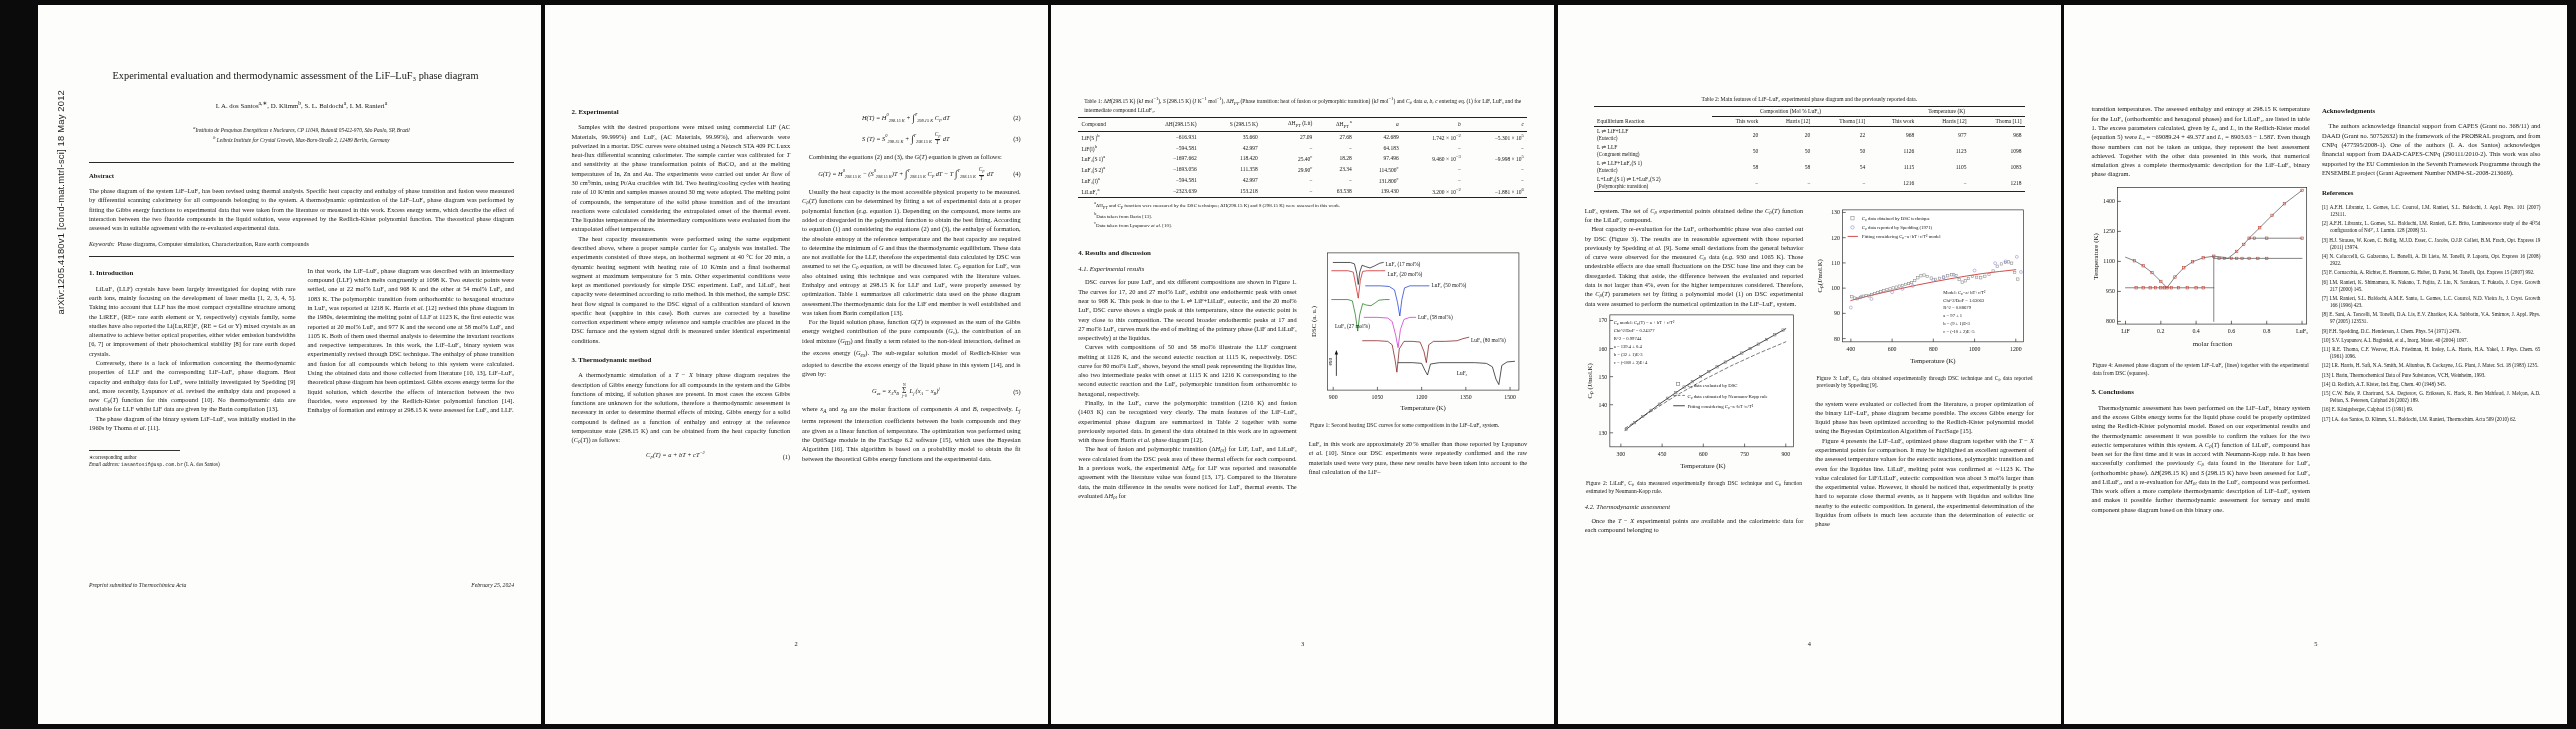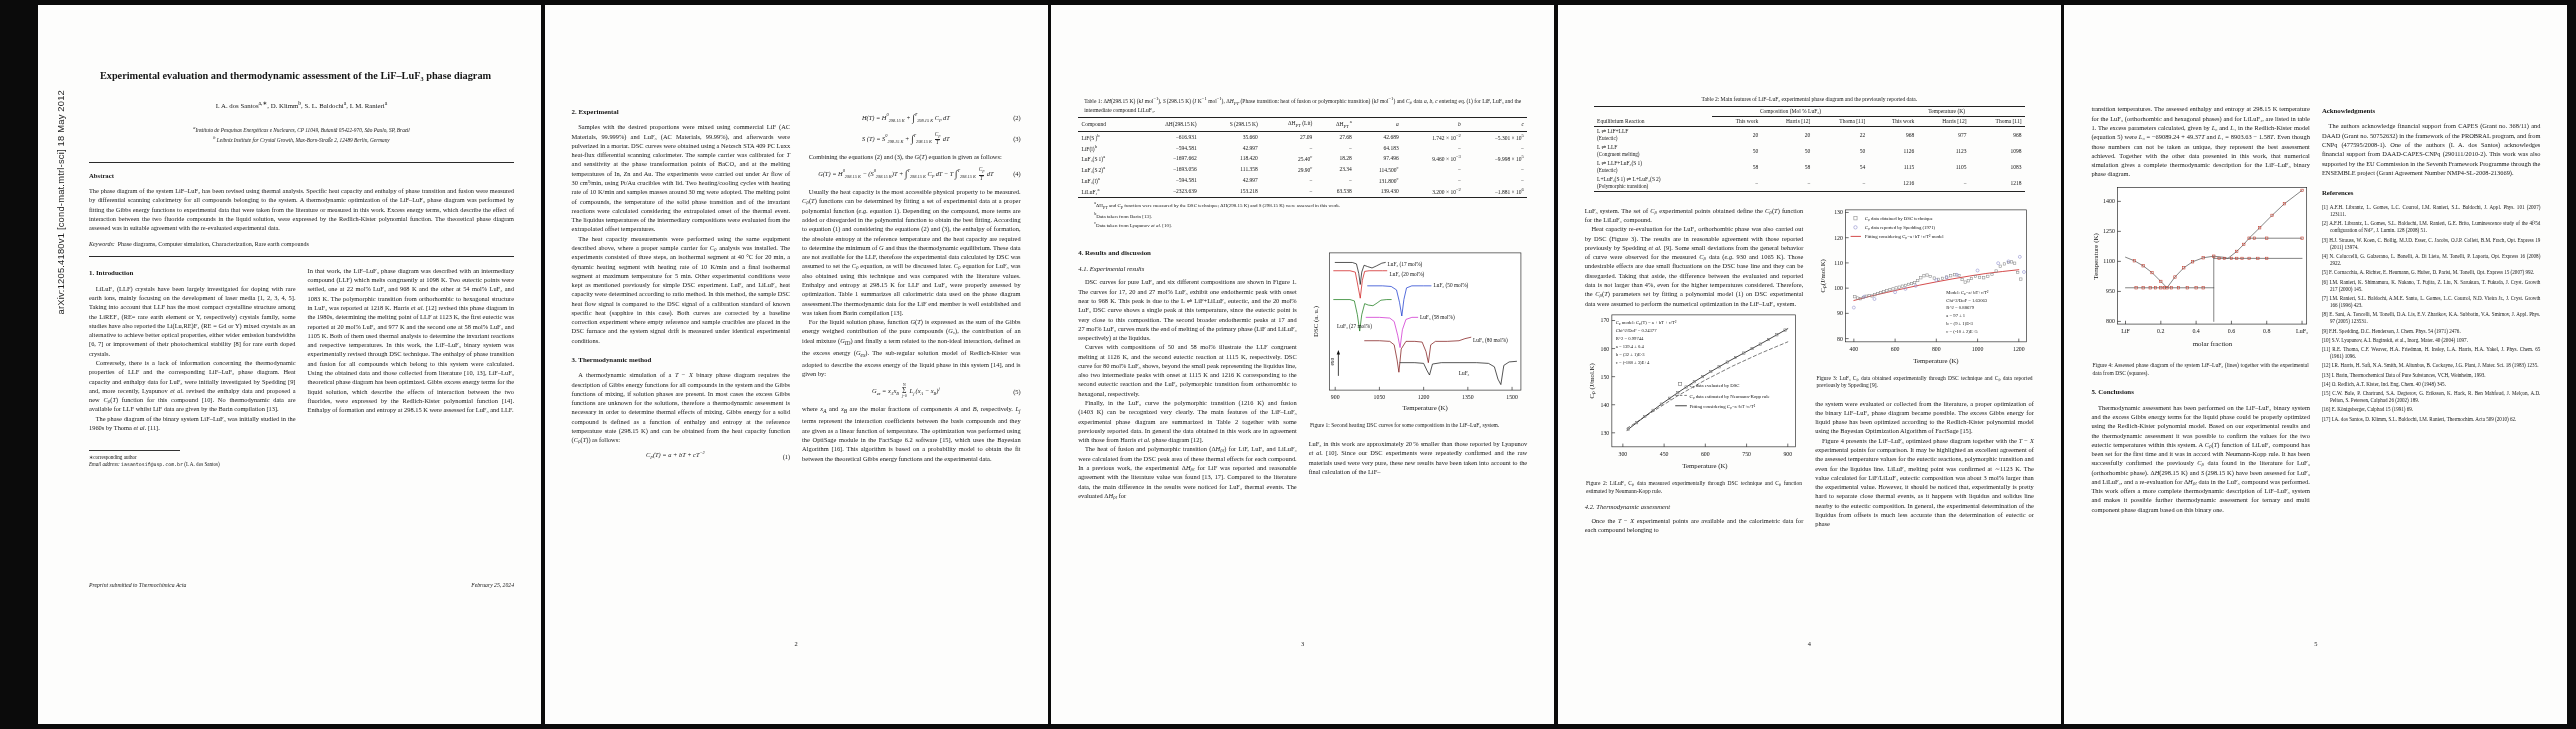--- a/index.html
+++ b/index.html
@@ -7,21 +7,21 @@
        font-family:"Liberation Serif",serif;color:#161616;}
   .pages{display:flex;gap:3.6px;padding:4.9px 0 4.9px 38px;}
   .page{position:relative;width:503px;height:719px;background:#fdfdfc;
         box-sizing:border-box;padding:91px 27px 0 27px;overflow:hidden;
         font-size:6.4px;line-height:1.45;text-align:justify;}
   .page.first{padding-top:0;}
   
   .arxiv{position:absolute;left:16px;top:85px;writing-mode:vertical-rl;
          transform:rotate(180deg);font-family:"Liberation Sans",sans-serif;
          font-size:9.4px;letter-spacing:0.2px;color:#1d1d1d;white-space:nowrap;}
-  .title{font-size:10.3px;font-weight:bold;text-align:center;margin:63px 18px 16px 30px;line-height:1.5;}
+  .title{font-size:10.3px;font-weight:normal;text-align:center;margin:63px 18px 16px 30px;line-height:1.5;}
   .authors{text-align:center;font-size:6.8px;margin:0 0 13.4px 24px;}
   .affil{text-align:center;font-style:italic;font-size:5.3px;line-height:1.5;margin-left:24px;}
   .rule{border:none;border-top:0.5px solid #2a2a2a;margin:0;}
   .rule.r1{margin:18px 0 7.3px 24px;}
   .rule.r2{margin:7.3px 0 8.5px 24px;}
   .absblock{margin-left:24px;}
   .abs-head{font-weight:bold;font-size:6.7px;margin:2.4px 0 6px;text-align:left;}
   .abs{font-size:6.3px;margin:0 0 8.5px;}
   .keywords{font-size:6px;margin:0 0 3.6px;text-align:left;}
   .cols{display:flex;gap:12px;margin-top:8.5px;}
@@ -56,21 +56,21 @@
   .tbl{border-collapse:collapse;margin:0 auto;font-size:5.5px;line-height:1.3;
        border-top:0.7px solid #222;border-bottom:0.7px solid #222;}
   .tbl th,.tbl td{padding:0.9px 3.3px;font-weight:normal;}
   .tbl thead th,.tbl tr.hd th{border-bottom:0.5px solid #222;}
   .tbl td,.tbl th{text-align:right;}
   .tbl td:first-child,.tbl th:first-child{text-align:left;}
   .t2 .grp{border-bottom:0.4px solid #222;text-align:center;}
   .rxn-sub{font-size:5.2px;}
   .fnotes{font-size:5px;text-align:left;margin:2.4px 16px 0;line-height:1.5;}
   
-  .figure{margin:3.6px 0 1.2px;text-align:center;}
+  .figure{margin:3.6px 0 1.2px;text-align:left;}
   .fcap{font-size:5.5px;line-height:1.4;text-align:justify;margin:3.6px 1.2px 6px;}
   svg text{font-family:"Liberation Serif",serif;fill:#131313;}
   .tick{font-size:9px;}
   .ax{font-size:10.5px;}
   .small{font-size:7.2px;}
   .leg{font-size:7.4px;}
   .clabel{font-size:8.2px;}
   .axline{stroke:#222;stroke-width:1;fill:none;}
   
   .ackhead{font-size:6.8px;font-weight:bold;text-align:left;margin:1.2px 0 6px;}

